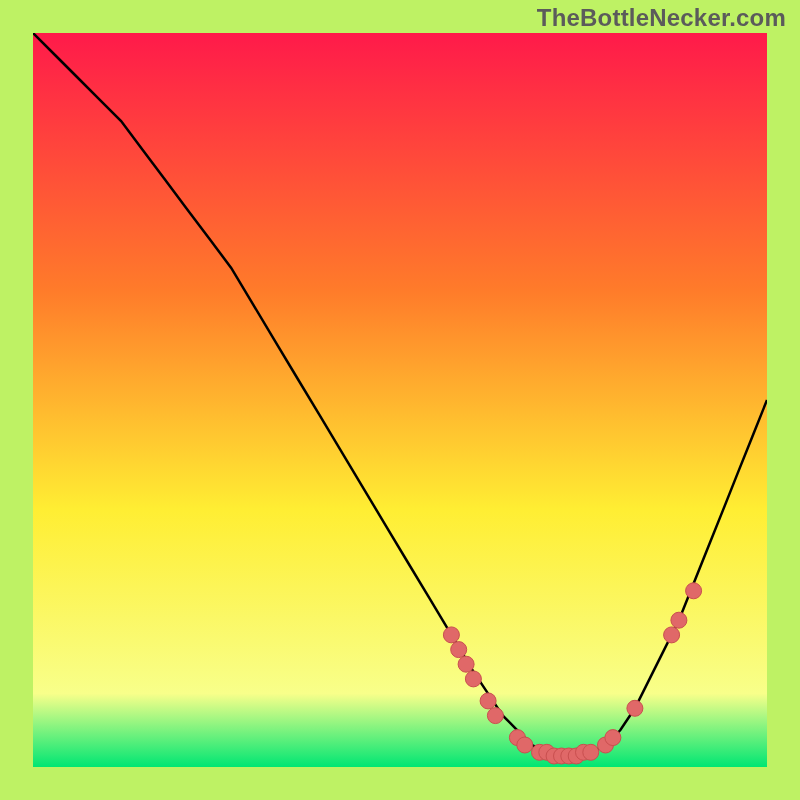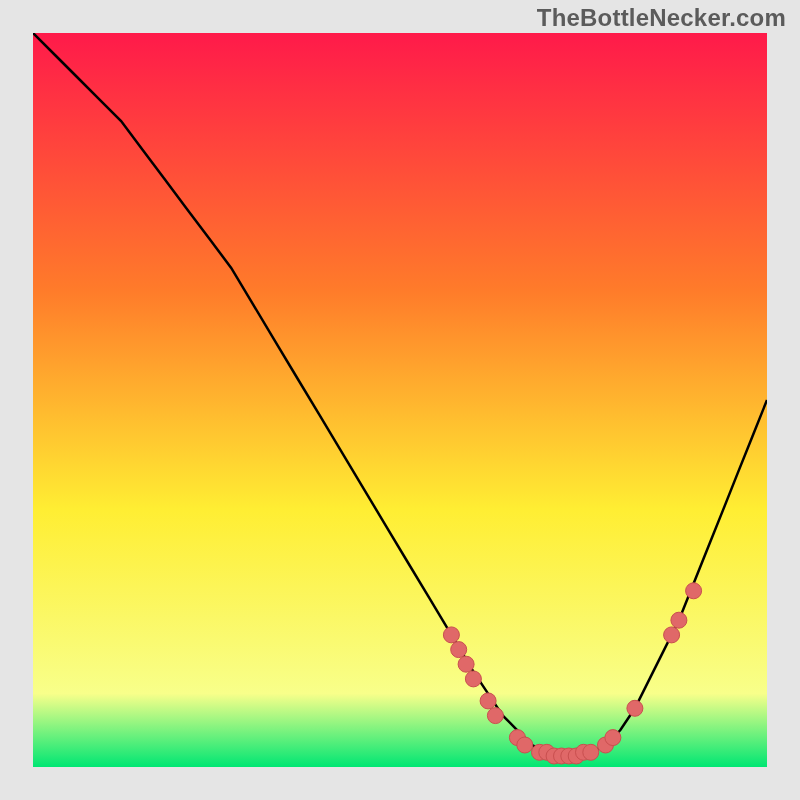--- a/index.html
+++ b/index.html
@@ -8,21 +8,21 @@
     background: #000;
     width: 800px;
     height: 800px;
     overflow: hidden;
     font-family: Arial, Helvetica, sans-serif;
   }
   .frame {
     position: relative;
     width: 800px;
     height: 800px;
-    background: #e5e5e5;
+    background: #bef264;
   }
   .watermark {
     position: absolute;
     top: 4px;
     right: 14px;
     color: #5b5b5b;
     font-size: 24px;
     font-weight: bold;
     letter-spacing: 0.2px;
     z-index: 10;

